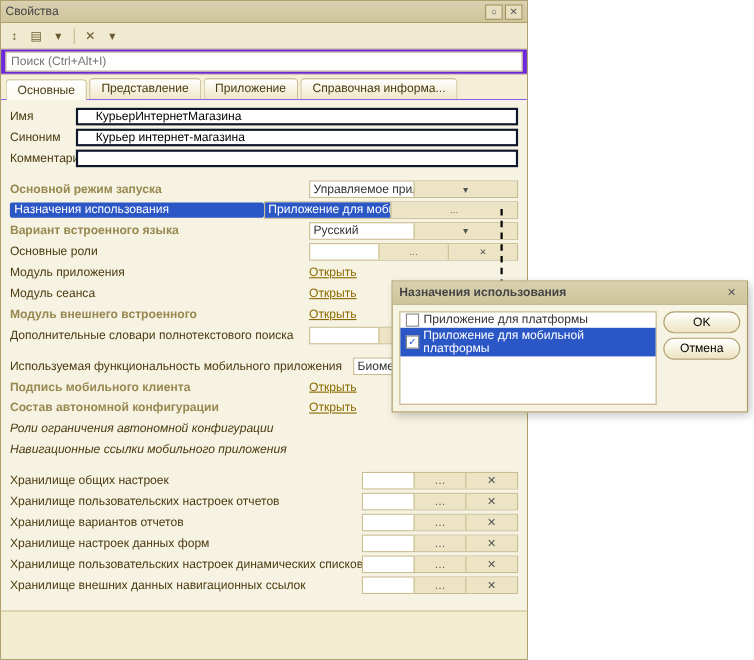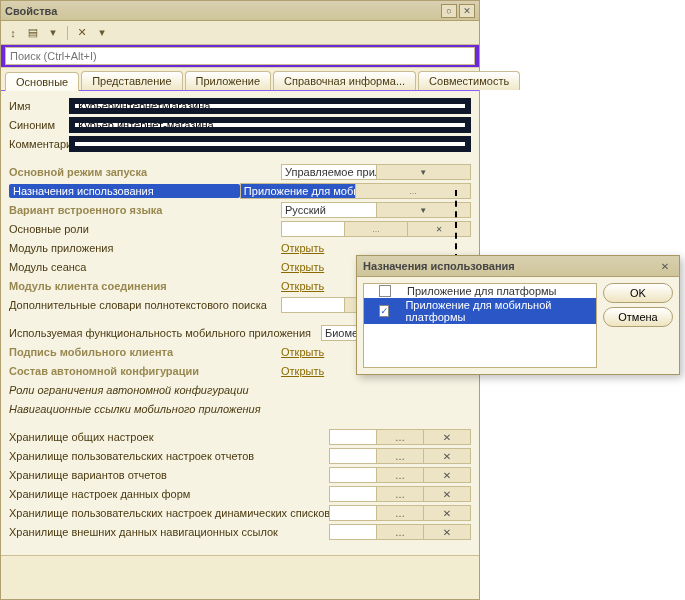--- a/index.html
+++ b/index.html
@@ -1,49 +1,49 @@
 <!DOCTYPE html>
 <html><head>
 <meta charset="utf-8">
 <style>
   * { box-sizing: border-box; font-family: Arial, sans-serif; }
   body { margin: 0; background: #fff; font-size: 11px; color: #333; position: relative; width: 685px; height: 600px; overflow: hidden; }
   .panel { width: 480px; height: 600px; border: 1px solid #b0a070; background: #f7f3e3; display: flex; flex-direction: column; }
   .titlebar { background: linear-gradient(#d8d0b0,#cfc59a); border-bottom: 1px solid #b0a070; display: flex; align-items: center; padding: 2px 4px; height: 20px; }
-  .titlebar .title { font-weight: bold; color: #444; flex: 1; }
+  .titlebar .title { font-weight: normal; color: #444; flex: 1; }
   .titlebar .tb-btn { width: 16px; height: 14px; border: 1px solid #a09060; background: #e8e0c0; margin-left: 2px; display: flex; align-items: center; justify-content: center; font-size: 9px; color: #555; cursor: default; }
   .toolbar { background: #f0ead0; border-bottom: 1px solid #c8bc90; padding: 3px 4px; display: flex; align-items: center; gap: 4px; height: 24px; }
   .toolbar .sep { width: 1px; height: 14px; background: #c0b890; margin: 0 2px; }
   .toolbar .ticon { width: 16px; height: 16px; display: flex; align-items: center; justify-content: center; font-size: 11px; color: #6a5a30; }
   .searchrow { padding: 2px 4px; border-bottom: 1px solid #d8d0b0; background: #6d28d9; }
   .searchrow input { width: 100%; border: 1px solid #c8bc90; padding: 2px 4px; font-size: 11px; color: #999; background: #fff; }
   .tabsrow { border-bottom: 1px solid #8b5cf6; padding: 3px 4px 0; display: flex; gap: 2px; background: #f5efd7; }
   .tab { border: 1px solid #c8bc90; border-bottom: none; border-radius: 4px 4px 0 0; background: linear-gradient(#fff,#f0e8c8); padding: 3px 10px; font-size: 11px; color: #4a3a10; cursor: default; white-space: nowrap; }
   .tab.active { background: linear-gradient(#fff,#fdfbf0); position: relative; top: 1px; }
   .content { flex: 1; overflow: auto; padding: 6px 8px; background: #f7f3e3; }
   .row { display: flex; align-items: center; min-height: 18px; margin-bottom: 1px; }
   .row.gap-top { margin-top: 10px; }
   .lbl { width: 272px; font-size: 11px; color: #4a3a10; white-space: nowrap; overflow: hidden; }
   .lbl.dim { color: #988850; font-weight: bold; }
   .lbl.hl { background: #2a56c6; color: #fff; padding: 1px 4px; border-radius: 2px; }
   .val { flex: 1; }
-  .val input.txt { width: 100%; border: 6px solid #0f172a; background: #fff; padding: 1px 3px; font-size: 11px; height: 16px; }
+  .val input.txt { width: 100%; border: 2px solid #0f172a; background: #fff; padding: 1px 16px; font-size: 11px; height: 16px; }
   .val .combo { display: flex; border: 1px solid #c8bc90; background: #fff; height: 16px; }
   .val .combo span { flex: 1; padding: 1px 3px; font-size: 11px; color: #333; overflow: hidden; white-space: nowrap; }
   .val .combo .btn { width: 14px; border-left: 1px solid #c8bc90; background: #ece4c4; display: flex; align-items: center; justify-content: center; font-size: 8px; color: #555; }
   .val .link { color: #8a6a00; text-decoration: underline; font-size: 11px; cursor: default; }
   .arrow-hint { position: absolute; left: 455px; top: 190px; width: 2px; height: 70px; border-left: 2px dashed #000; }
   .arrow-hint::after { content: "▼"; position: absolute; bottom: -12px; left: -6px; font-size: 12px; color: #000; }
   .popup { position: absolute; top: 255px; left: 356px; width: 324px; height: 120px; border: 1px solid #a89860; background: #f7f3e3; box-shadow: 3px 3px 8px rgba(0,0,0,0.25); display: flex; flex-direction: column; }
   .popup .p-title { background: linear-gradient(#d8d0b0,#cfc59a); border-bottom: 1px solid #b0a070; padding: 3px 6px; display: flex; align-items: center; }
   .popup .p-title .t { flex: 1; font-weight: bold; color: #444; font-size: 11px; }
   .popup .p-title .close { width: 16px; height: 14px; display: flex; align-items: center; justify-content: center; color: #555; font-size: 10px; }
   .popup .p-body { flex: 1; display: flex; gap: 6px; padding: 6px; }
   .popup .list { flex: 1; border: 1px solid #c0b080; background: #fff; }
-  .popup .list .item { display: flex; align-items: center; gap: 16px; padding: 1px 15px; font-size: 11px; }
+  .popup .list .item { display: flex; align-items: center; gap: 4px; padding: 1px 5px; font-size: 11px; }
   .popup .list .item.sel { background: #2a56c6; color: #fff; }
   .popup .list .chk { width: 12px; height: 12px; border: 1px solid #888; background: #fff; display: flex; align-items: center; justify-content: center; font-size: 9px; color: #333; }
   .popup .list .item.sel .chk { background: #fff; color: #2a56c6; }
   .popup .btns { display: flex; flex-direction: column; gap: 4px; width: 70px; }
   .popup .btns button { border: 1px solid #b0a070; background: linear-gradient(#fff,#eee4c0); border-radius: 10px; padding: 3px 0; font-size: 11px; cursor: default; }
   .footer { height: 44px; border-top: 1px solid #ccc090; background: #f2ecd0; }
   .row-lbl-only .lbl { width: 100%; font-style: italic; }
   .row-storage .lbl { width: 320px; }
   .row-storage .val .combo { width: 100%; }
   .row-storage .val .combo span { font-size: 10px; }
@@ -67,21 +67,20 @@
     <span class="ticon">▾</span>
   </div>
   <div class="searchrow">
     <input type="text" placeholder="Поиск (Ctrl+Alt+I)" style="">
   </div>
   <div class="tabsrow">
     <div class="tab active">Основные</div>
     <div class="tab">Представление</div>
     <div class="tab">Приложение</div>
     <div class="tab">Справочная информа...</div>
-    <div class="tab">Совместимость</div>
   </div>
   <div class="content">
     <div class="row row-half">
         <span class="lbl">Имя</span>
         <span class="val"><input class="txt" value="КурьерИнтернетМагазина" style=""></span>
       </div>
     <div class="row row-half">
         <span class="lbl">Синоним</span>
         <span class="val"><input class="txt" value="Курьер интернет-магазина" style=""></span>
       </div>
@@ -129,21 +128,21 @@
       </div>
     <div class="row">
         <span class="lbl">Модуль приложения</span>
         <span class="val"><span class="link">Открыть</span></span>
       </div>
     <div class="row">
         <span class="lbl">Модуль сеанса</span>
         <span class="val"><span class="link">Открыть</span></span>
       </div>
     <div class="row">
-        <span class="lbl dim">Модуль клиента соединения</span>
+        <span class="lbl dim">Модуль внешнего встроенного</span>
         <span class="val"><span class="link">Открыть</span></span>
       </div>
     <div class="row">
         <span class="lbl">Дополнительные словари полнотекстового поиска</span>
         <span class="val">
           <div class="combo">
             <span></span>
             <span class="btn">…</span>
             <span class="btn">✕</span>
           </div>

